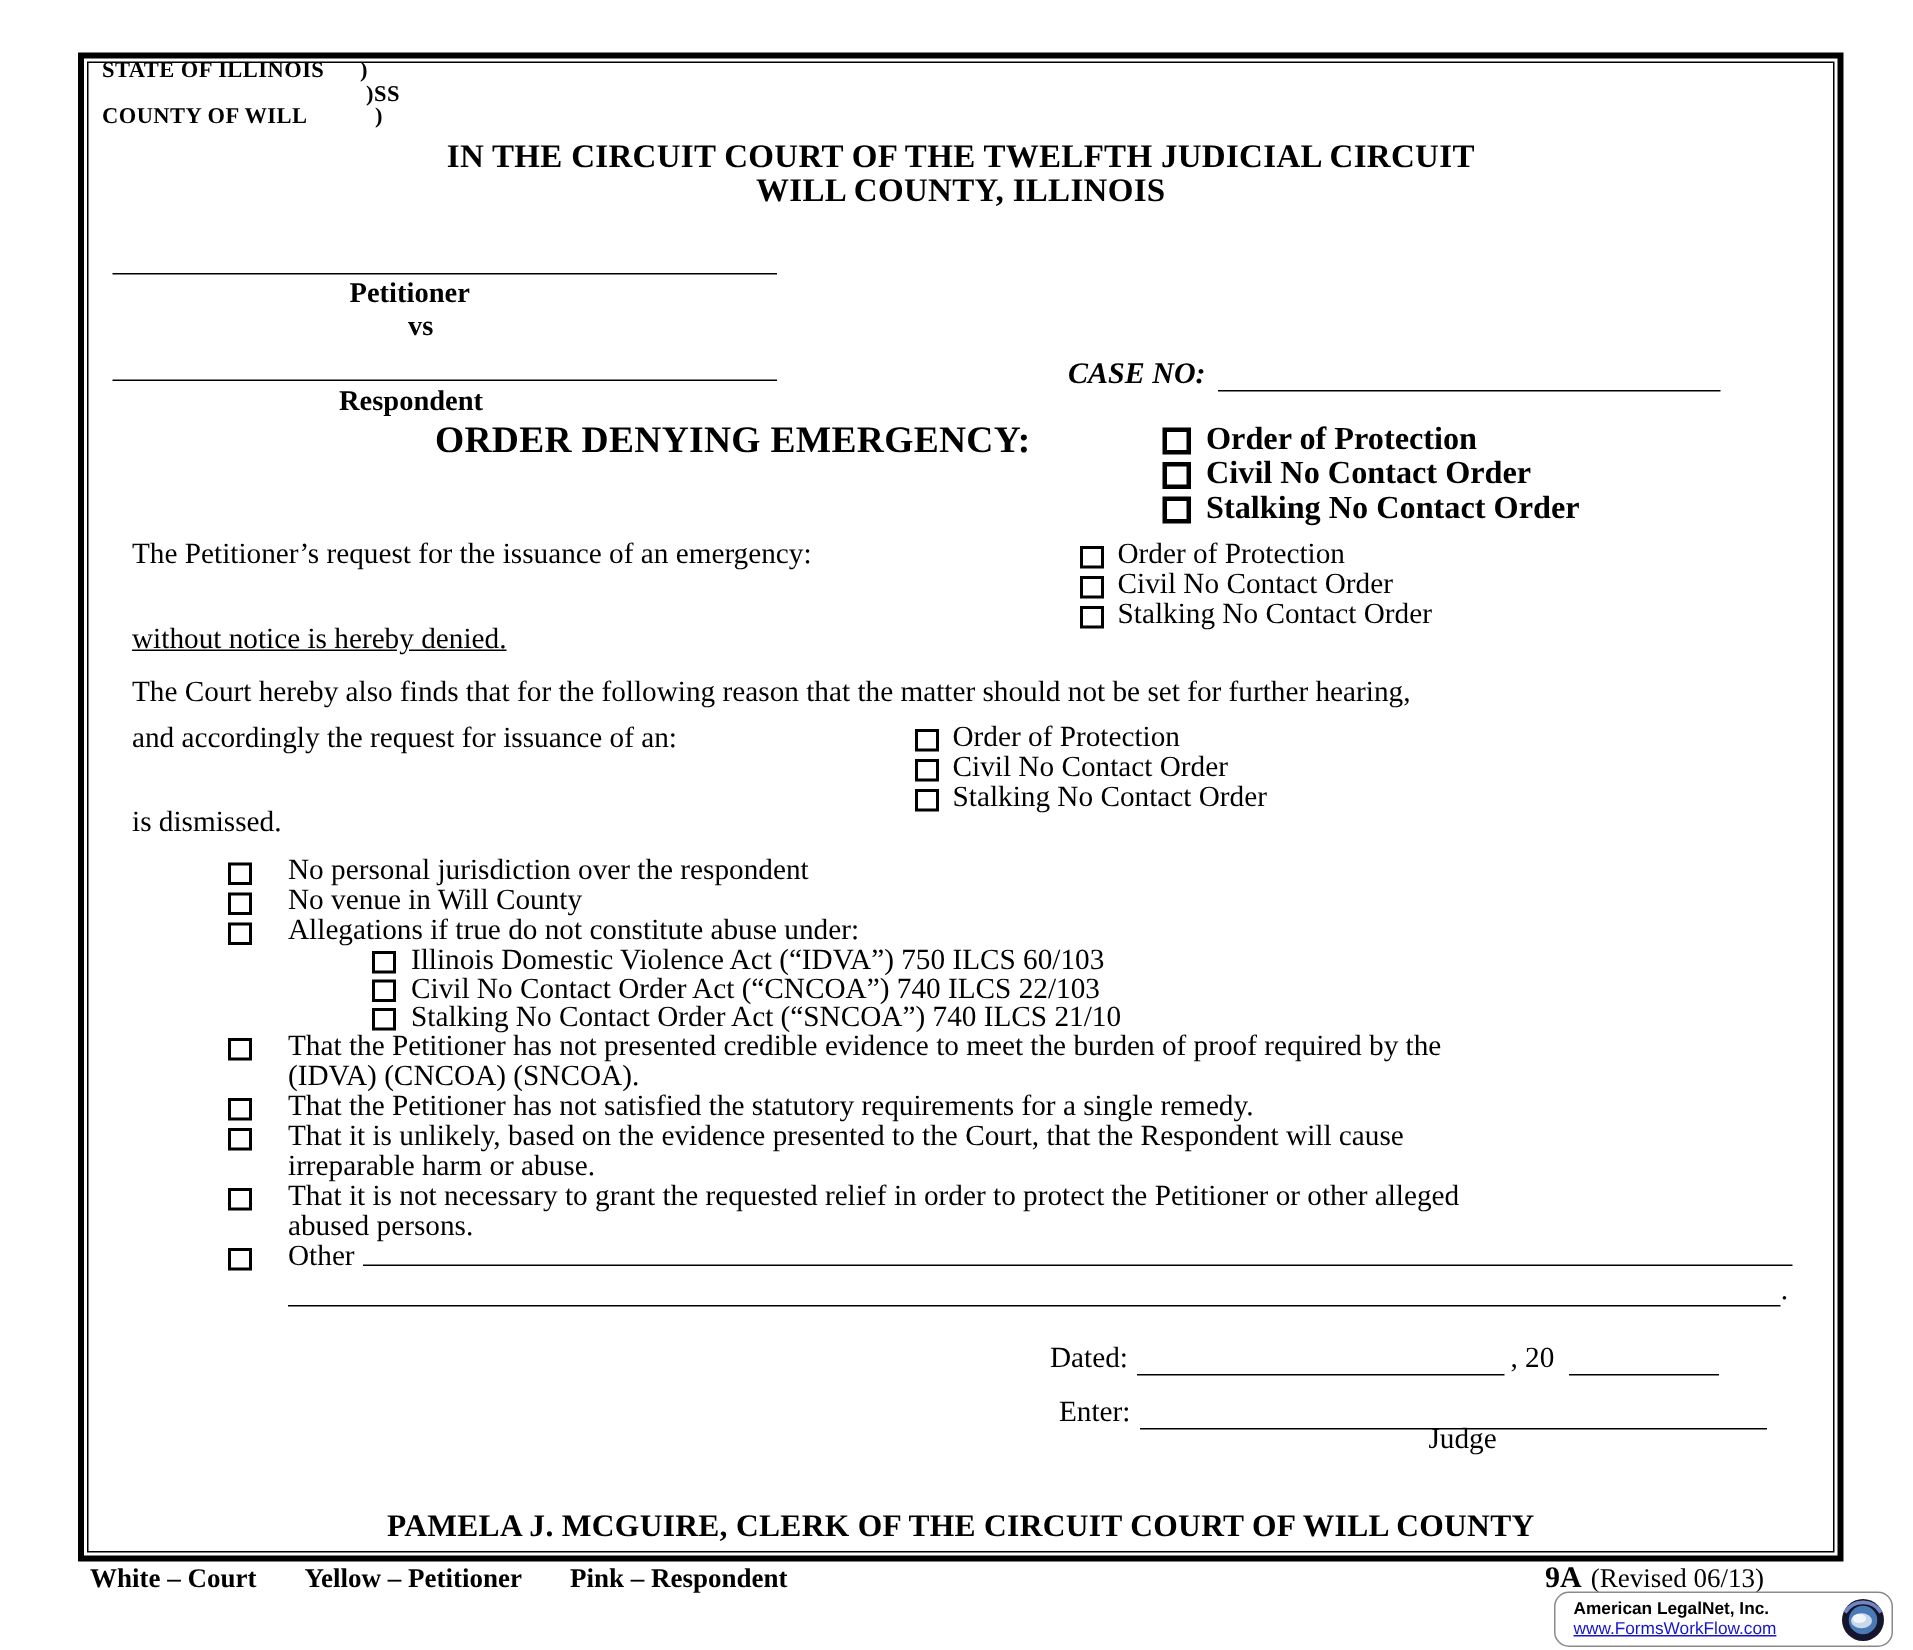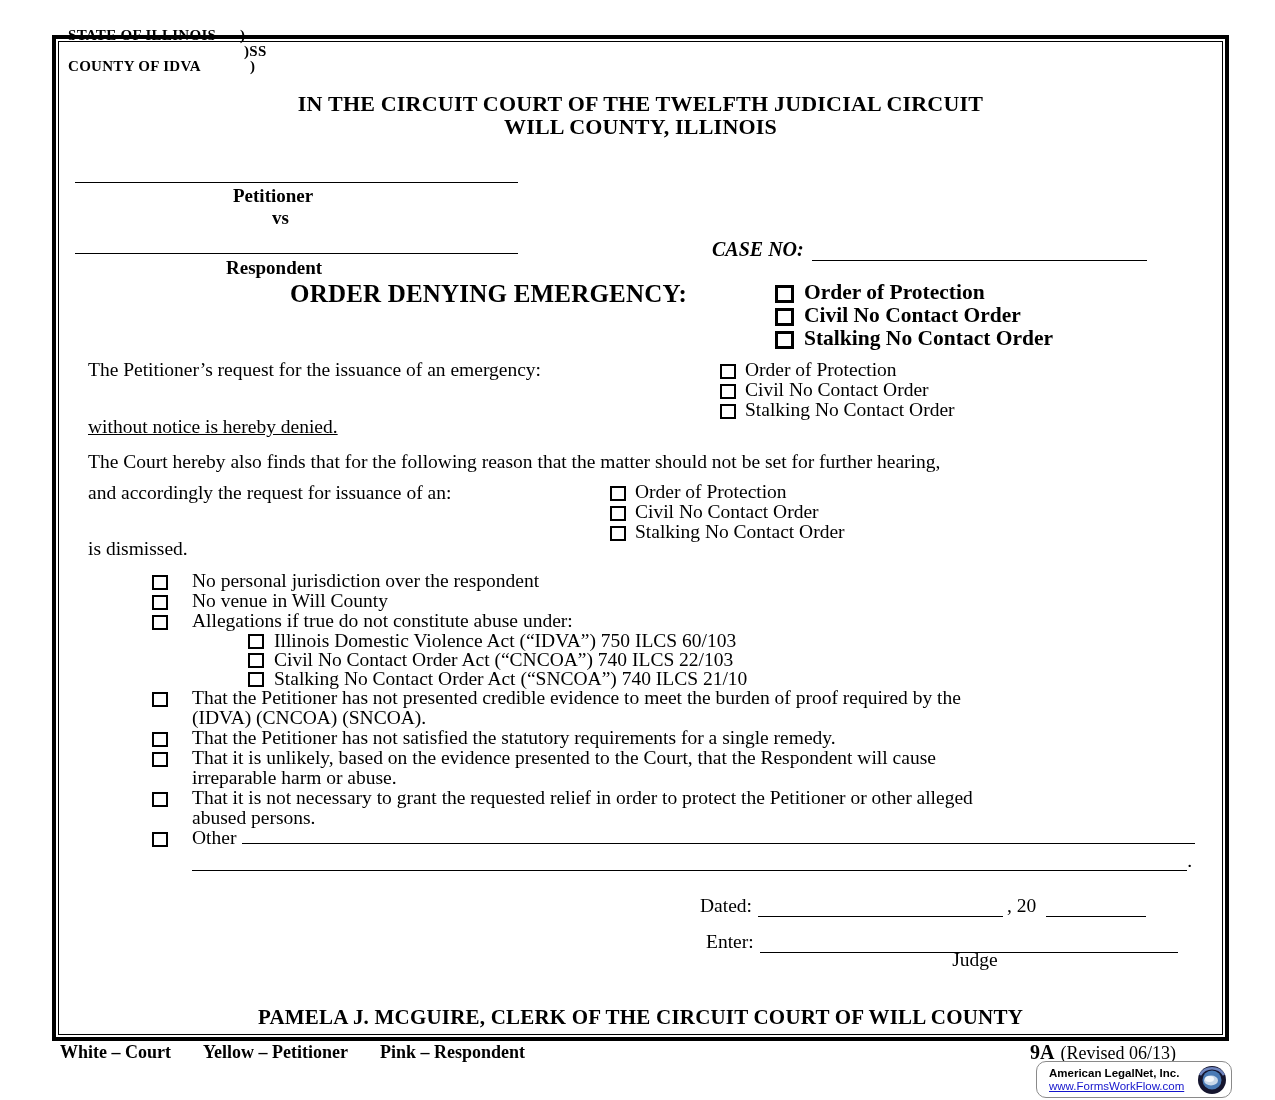--- a/index.html
+++ b/index.html
@@ -46,52 +46,52 @@
   .other-line2 .grow-line { flex:1 1 auto; height:16px; border-bottom:1.5px solid #000; }
   .sig-row { display:flex; align-items:flex-end; font-size:19.5px; }
   .sig-row .lbl { padding-right:6px; }
   .sig-row .year { padding:0 10px 0 4px; }
   .clerk-line { font-size:21px; font-weight:bold; letter-spacing:0.2px; text-align:center; }
   .copies { display:flex; gap:32px; font-size:18px; font-weight:bold;align-items:flex-end; }
   .formnum-row { display:flex; align-items:baseline; gap:6px; }
   .formnum { font-size:20px; font-weight:bold; }
   .revision { font-size:18px; }
   .legalnet-box {
-    position:absolute; left:1036px; top:1061px; width:196px; height:37px;
+    position:absolute; left:1036px; top:1061px; width:226px; height:37px;
     border:1.5px solid #8a8a8a; border-radius:10px; background:#fff;
     display:flex; align-items:center; padding:2px 4px 2px 12px;
   }
   .legalnet-text { flex:1 1 auto; line-height:13px; }
   .legalnet-name { font-size:11.5px; font-weight:bold; font-family:"Liberation Sans", sans-serif; }
   .legalnet-url {
     font-size:11.5px; font-family:"Liberation Sans", sans-serif;
     color:#1414cc; text-decoration:underline; cursor:pointer;
   }
   .legalnet-logo { width:30px; height:30px; flex:none; }
 </style>
 </head>
 <body>
 
 <div class="page">
 
   <div class="form-border">
     <div class="form-border-inner"></div>
   </div>
 
-  <div class="abs hdr-small" style="left:68px; top:28px;">
+  <div class="abs hdr-small" style="left:68px; top:40px;">
     <div style="display:flex;">
       <span style="width:172px;">STATE OF ILLINOIS</span>
       <span>)</span>
     </div>
     <div style="display:flex;">
       <span style="width:176px;"></span>
       <span>)SS</span>
     </div>
     <div style="display:flex;">
-      <span style="width:182px;">COUNTY OF IDVA</span>
+      <span style="width:182px;">COUNTY OF WILL</span>
       <span>)</span>
     </div>
   </div>
 
   <div class="abs center-wrap court-title" style="top:91px;">IN THE CIRCUIT COURT OF THE TWELFTH JUDICIAL CIRCUIT</div>
   <div class="abs center-wrap court-title" style="top:114px;">WILL COUNTY, ILLINOIS</div>
 
   <span class="abs fline" style="left:75px; top:166px; width:443px; height:17px;"></span>
   <div class="abs caption-label" style="left:233px; top:185px;">Petitioner</div>
   <div class="abs caption-label" style="left:272px; top:207px;">vs</div>

